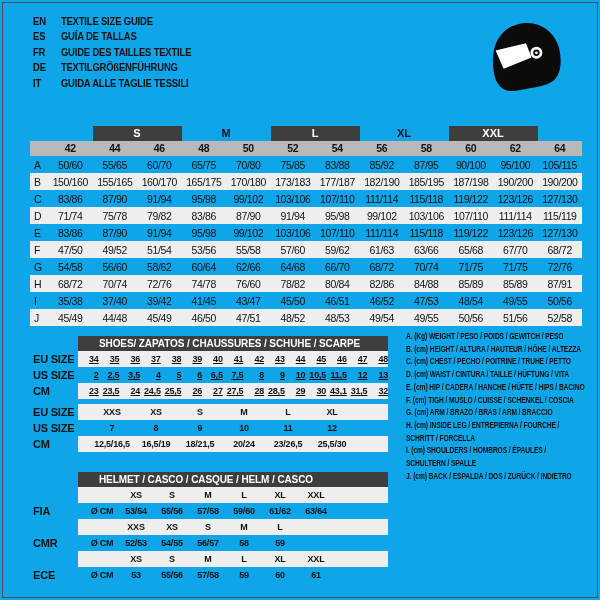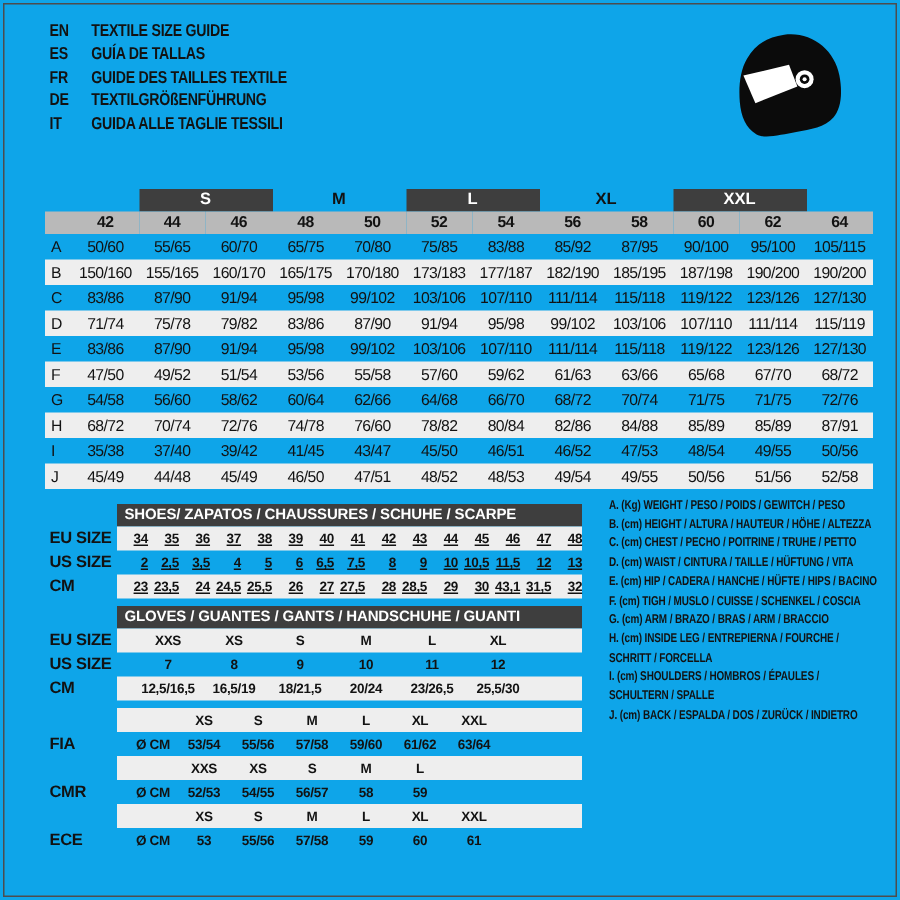--- a/index.html
+++ b/index.html
@@ -25,21 +25,21 @@
   .gcell.dark { background:var(--bar,#3e3e3e); color:#fff; }
   .band-row { height:15px; }
   .bcell { background:var(--band,#b9b9b9); height:15px; line-height:15px; text-align:center; font-weight:bold; font-size:10.5px; letter-spacing:-0.3px; }
   .data-row { height:17px; font-size:10.5px; }
   .data-row.alt { background:var(--rowalt,#eeeeee); }
   .rowlabel { text-align:left; padding-left:4px; font-size:10.5px; }
   .vcell { text-align:center; letter-spacing:-0.4px; white-space:nowrap; }
 
   
   .btable { position:absolute; left:78px; width:310px; }
-  .bheader { height:15px; line-height:15px; background:var(--bar,#3e3e3e); color:#fff; font-weight:bold; font-size:10px; padding-left:5px; letter-spacing:-0.1px; white-space:nowrap; }
+  .bheader { height:15px; line-height:15px; background:var(--bar,#3e3e3e); color:#fff; font-weight:bold; font-size:10px; padding-left:21px; letter-spacing:-0.1px; white-space:nowrap; }
   .brow { position:relative; display:flex; height:16px; align-items:center; font-weight:bold; font-size:9px; letter-spacing:-0.2px; }
   .brow.gray { background:var(--rowalt,#eeeeee); }
   .rlabel { position:absolute; left:-45px; width:43px; font-size:11px; font-weight:bold; letter-spacing:-0.2px; }
   .bcol { flex:1; text-align:right; white-space:nowrap;text-decoration:underline; }
   .gspacer { width:12px; flex:none; }
   .gcol { width:44px; flex:none; text-align:center; white-space:nowrap; }
   .unitcol { width:40px; flex:none; padding-left:8px; box-sizing:border-box; text-align:center; }
   .hcol { width:36px; flex:none; text-align:center; white-space:nowrap; }
 
   
@@ -313,21 +313,20 @@
         <span class="bcol">28</span>
         <span class="bcol">28,5</span>
         <span class="bcol">29</span>
         <span class="bcol">30</span>
         <span class="bcol">43,1</span>
         <span class="bcol">31,5</span>
         <span class="bcol">32</span>
       </div>
     </div>
   <div class="btable" id="glovesTable" style="top:404px">
-      <div class="bheader">GLOVES / GUANTES / GANTS / HANDSCHUHE / GUANTI</div>
       <div class="brow gray">
         <span class="rlabel">EU SIZE</span>
         <span class="gspacer"></span>
         <span class="gcol">XXS</span>
         <span class="gcol">XS</span>
         <span class="gcol">S</span>
         <span class="gcol">M</span>
         <span class="gcol">L</span>
         <span class="gcol">XL</span>
       </div>
@@ -346,20 +345,21 @@
         <span class="gspacer"></span>
         <span class="gcol">12,5/16,5</span>
         <span class="gcol">16,5/19</span>
         <span class="gcol">18/21,5</span>
         <span class="gcol">20/24</span>
         <span class="gcol">23/26,5</span>
         <span class="gcol">25,5/30</span>
       </div>
     </div>
   <div class="btable" id="helmetTable" style="top:472px">
+      <div class="bheader">HELMET / CASCO / CASQUE / HELM / CASCO</div>
       <div class="brow gray">
         <span class="rlabel"></span>
         <span class="unitcol"></span>
         <span class="hcol">XS</span>
         <span class="hcol">S</span>
         <span class="hcol">M</span>
         <span class="hcol">L</span>
         <span class="hcol">XL</span>
         <span class="hcol">XXL</span>
       </div>

